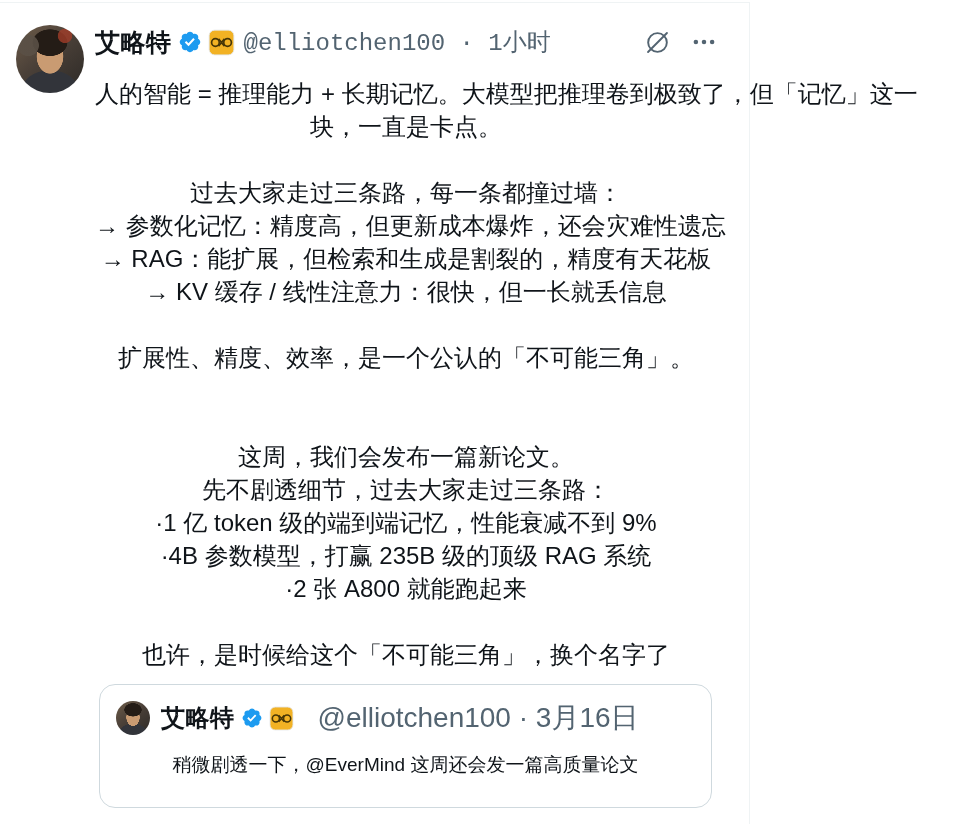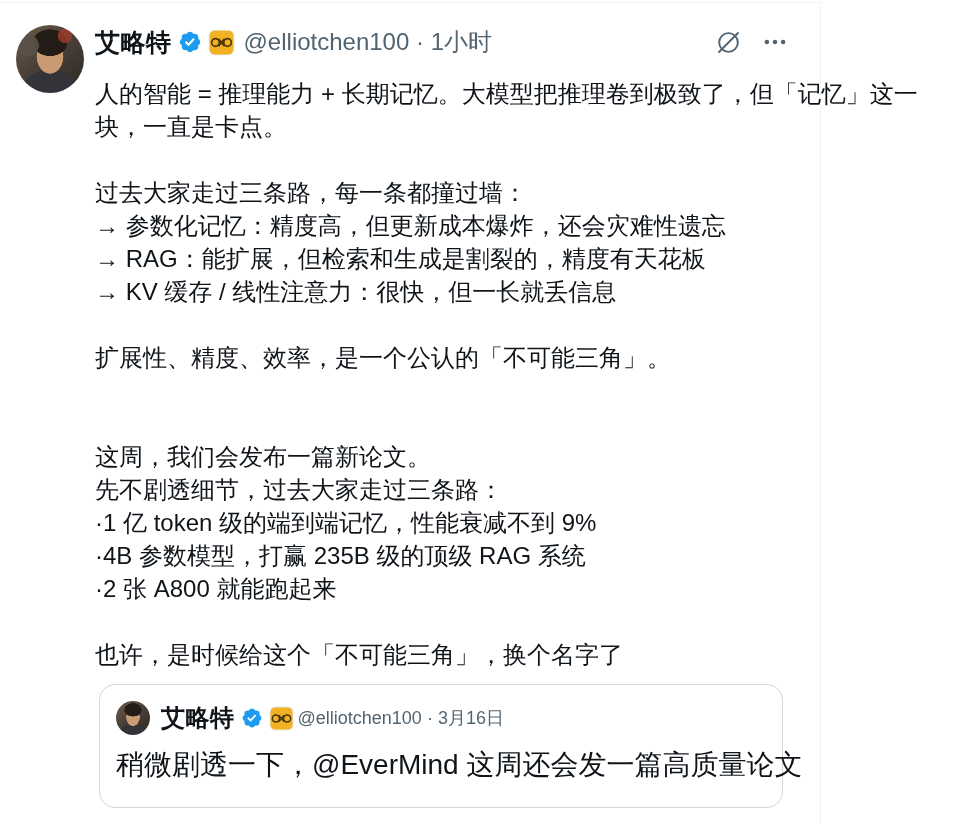--- a/index.html
+++ b/index.html
@@ -1,52 +1,52 @@
 <!DOCTYPE html>
 <html><head>
 <meta charset="utf-8">
 <style>
   * { margin:0; padding:0; box-sizing:border-box; }
   html,body { width:978px; height:824px; background:#ffffff; overflow:hidden;
               font-family:"Liberation Sans","DejaVu Sans",sans-serif; color:#0f1419; }
-  .timeline-column { position:absolute; left:0; top:2px; width:821px; height:822px;
-                     border-top:1px solid #eff3f4; border-right:1px solid #eff3f4; background:#fff; }
+  .timeline-column { position:absolute; left:0; top:2px; width:750px; height:822px;
+                     border-top:1px solid #eff3f4; border-right:1px solid #eff3f4; background:#fff;text-align:center; }
   .tweet-article { display:flex; padding:20px 32px 0 16px; }
   .avatar-col { width:68px; flex:0 0 68px; margin-right:11px; }
   .avatar { width:68px; height:68px; border-radius:50%; margin-top:2px; cursor:pointer;
     background:
       radial-gradient(circle at 72% 16%, rgba(160,60,40,.8) 0 9%, transparent 10%),
       radial-gradient(circle at 18% 30%, rgba(90,80,70,.9) 0 14%, transparent 15%),
       radial-gradient(ellipse 26% 20% at 50% 26%, #241c16 0 96%, transparent 100%),
       radial-gradient(ellipse 20% 26% at 50% 46%, #c99b72 0 96%, transparent 100%),
       radial-gradient(ellipse 42% 30% at 50% 96%, #32343a 0 96%, transparent 100%),
       linear-gradient(140deg,#6e5c49 0%,#4a4038 45%,#2c2926 100%);
   }
   .main-col { flex:1; min-width:0; }
   .header-row { display:flex; align-items:center; height:34px; margin-top:2px; }
   .display-name { font-size:25px; font-weight:bold; letter-spacing:.5px; cursor:pointer; }
   .badge { flex:0 0 auto; margin-left:6px; display:block; }
-  .handle-group { margin-left:9px; font-size:24px; color:#536471; white-space:nowrap; cursor:pointer; }
+  .handle-group { margin-left:9px; font-size:24px; color:#536471; white-space:nowrap; cursor:pointer;font-family:Liberation Mono, monospace; }
   .header-icons { margin-left:auto; display:flex; align-items:center; gap:20px; }
   .icon-btn { border:none; background:none; cursor:pointer; display:flex; align-items:center; padding:0; }
   .tweet-body { margin-top:18px; font-size:24px; line-height:33px; color:#0f1419; }
   .tweet-line { white-space:nowrap; min-height:33px; }
   .quote-card { margin:13px 5px 0 4px; border:1px solid #cfd9de; border-radius:16px;
                 padding:15px 16px 26px 16px; cursor:pointer; background:#fff; }
   .q-header { display:flex; align-items:center; height:36px; }
   .q-avatar { width:34px; height:34px; border-radius:50%; flex:0 0 34px;
     background:
       radial-gradient(ellipse 26% 20% at 50% 26%, #241c16 0 96%, transparent 100%),
       radial-gradient(ellipse 20% 26% at 50% 48%, #c99b72 0 96%, transparent 100%),
       radial-gradient(ellipse 42% 30% at 50% 96%, #32343a 0 96%, transparent 100%),
       linear-gradient(140deg,#6e5c49 0%,#4a4038 45%,#2c2926 100%);
   }
   .q-name { font-size:24px; font-weight:bold; margin-left:11px; letter-spacing:.5px; }
-  .q-handle { margin-left:4px; font-size:18px; color:#536471; white-space:nowrap; }
-  .q-text { margin-top:13px; font-size:28px; line-height:32px; color:#0f1419; white-space:nowrap; }
+  .q-handle { margin-left:24px; font-size:28px; color:#536471; white-space:nowrap; }
+  .q-text { margin-top:13px; font-size:19px; line-height:32px; color:#0f1419; white-space:nowrap; }
 </style>
 </head>
 <body>
 
 <div class="timeline-column">
   <article class="tweet-article">
 
     <div class="avatar-col">
       <div class="avatar"></div>
     </div>

